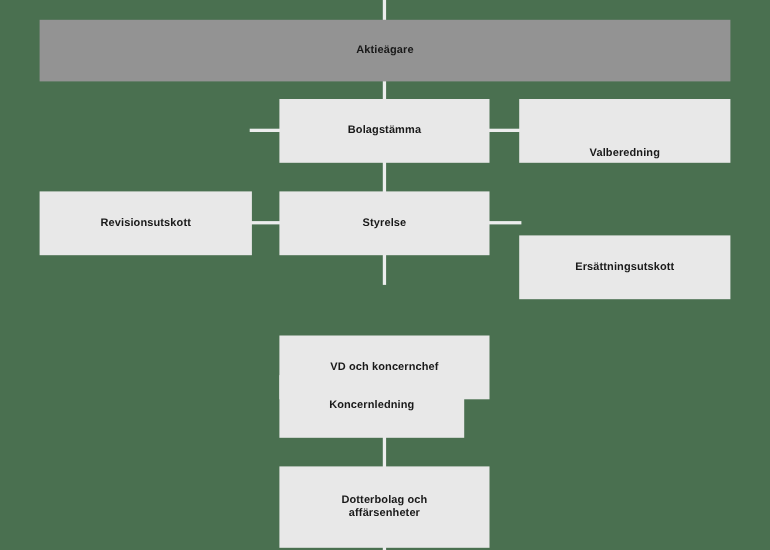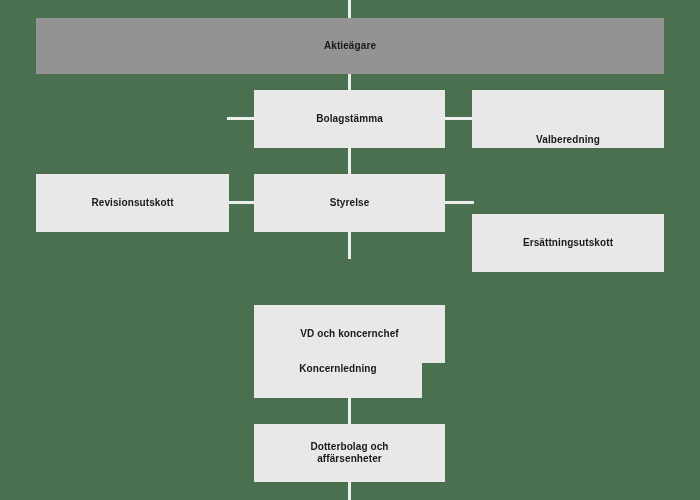--- a/index.html
+++ b/index.html
@@ -94,20 +94,20 @@
   </div>
 
   <div class="node" style="left:254px; top:257px; width:191px; height:58px;margin-top:48px;">
     <span class="node-label">VD och koncernchef</span>
   </div>
 
   <div class="node" style="left:254px; top:341px; width:168px; height:57px;">
     <span class="node-label">Koncernledning</span>
   </div>
 
-  <div class="node" style="left:254px; top:424px; width:191px; height:58px;">
+  <div class="node" style="left:254px; top:424px; width:191px; height:74px;">
     <span class="node-label">
       <span>Dotterbolag och</span>
       <span class="l2">affärsenheter</span>
     </span>
   </div>
 
 </div>
 
 </body></html>

